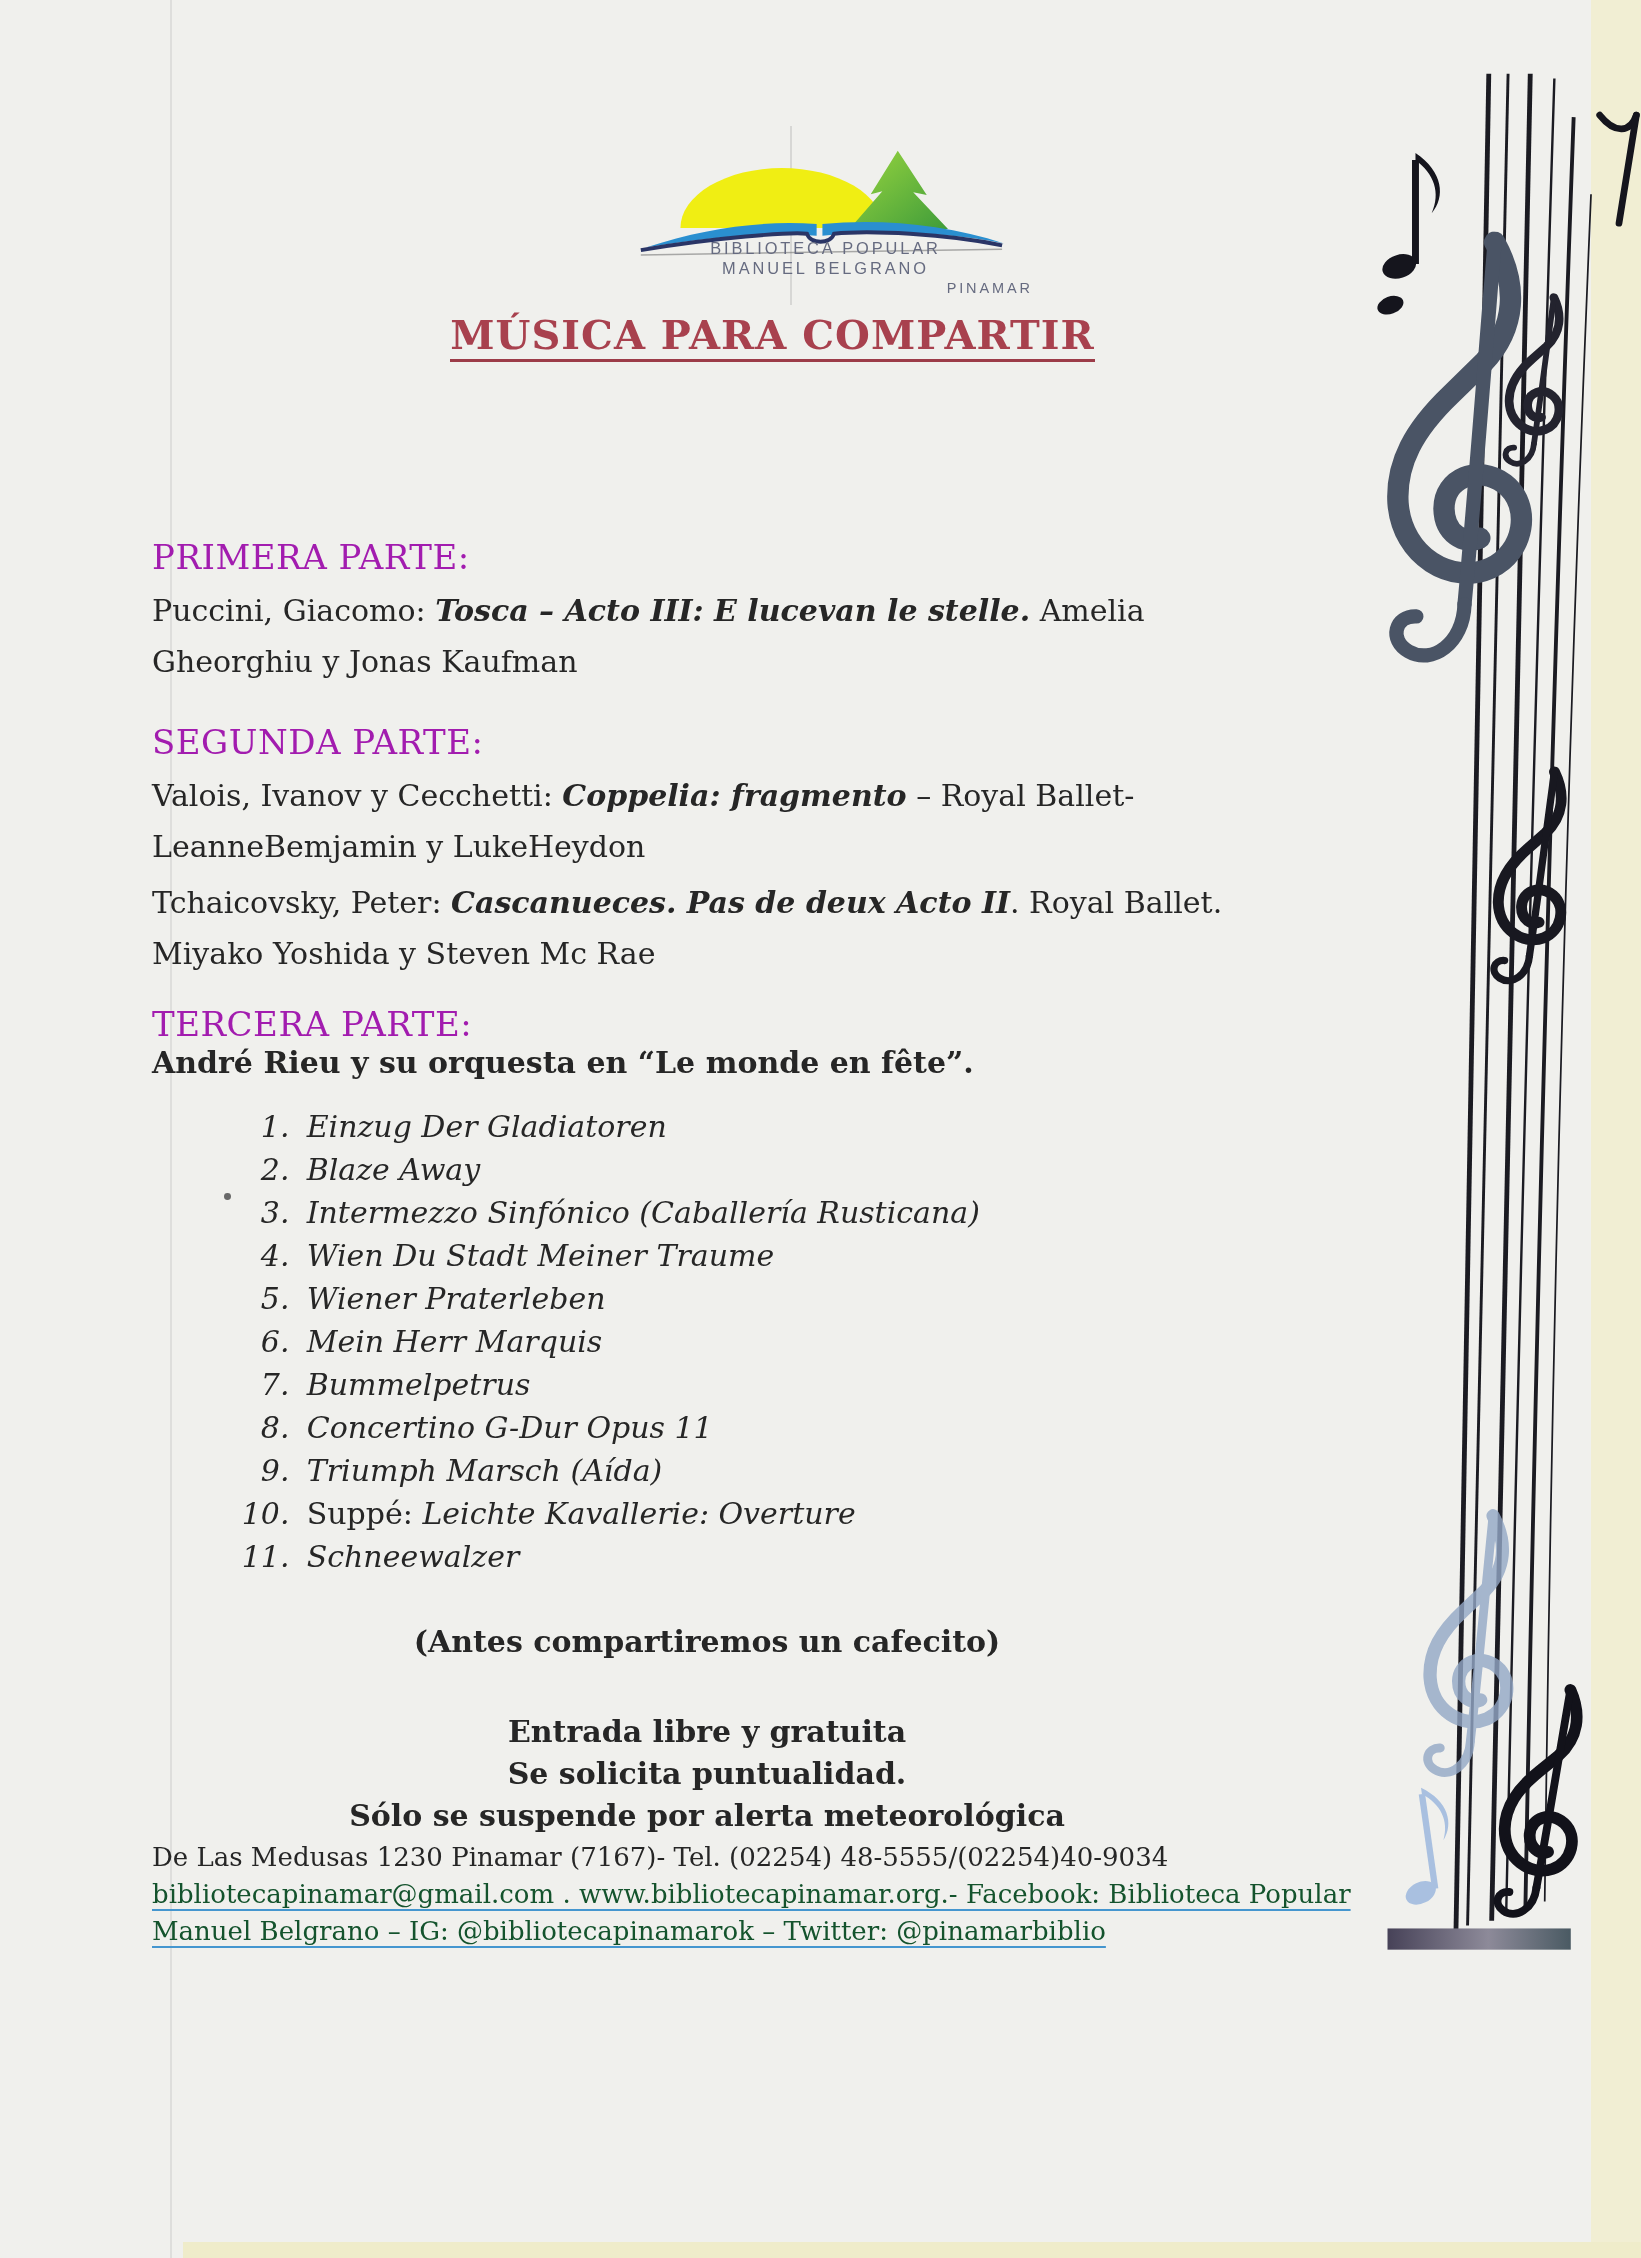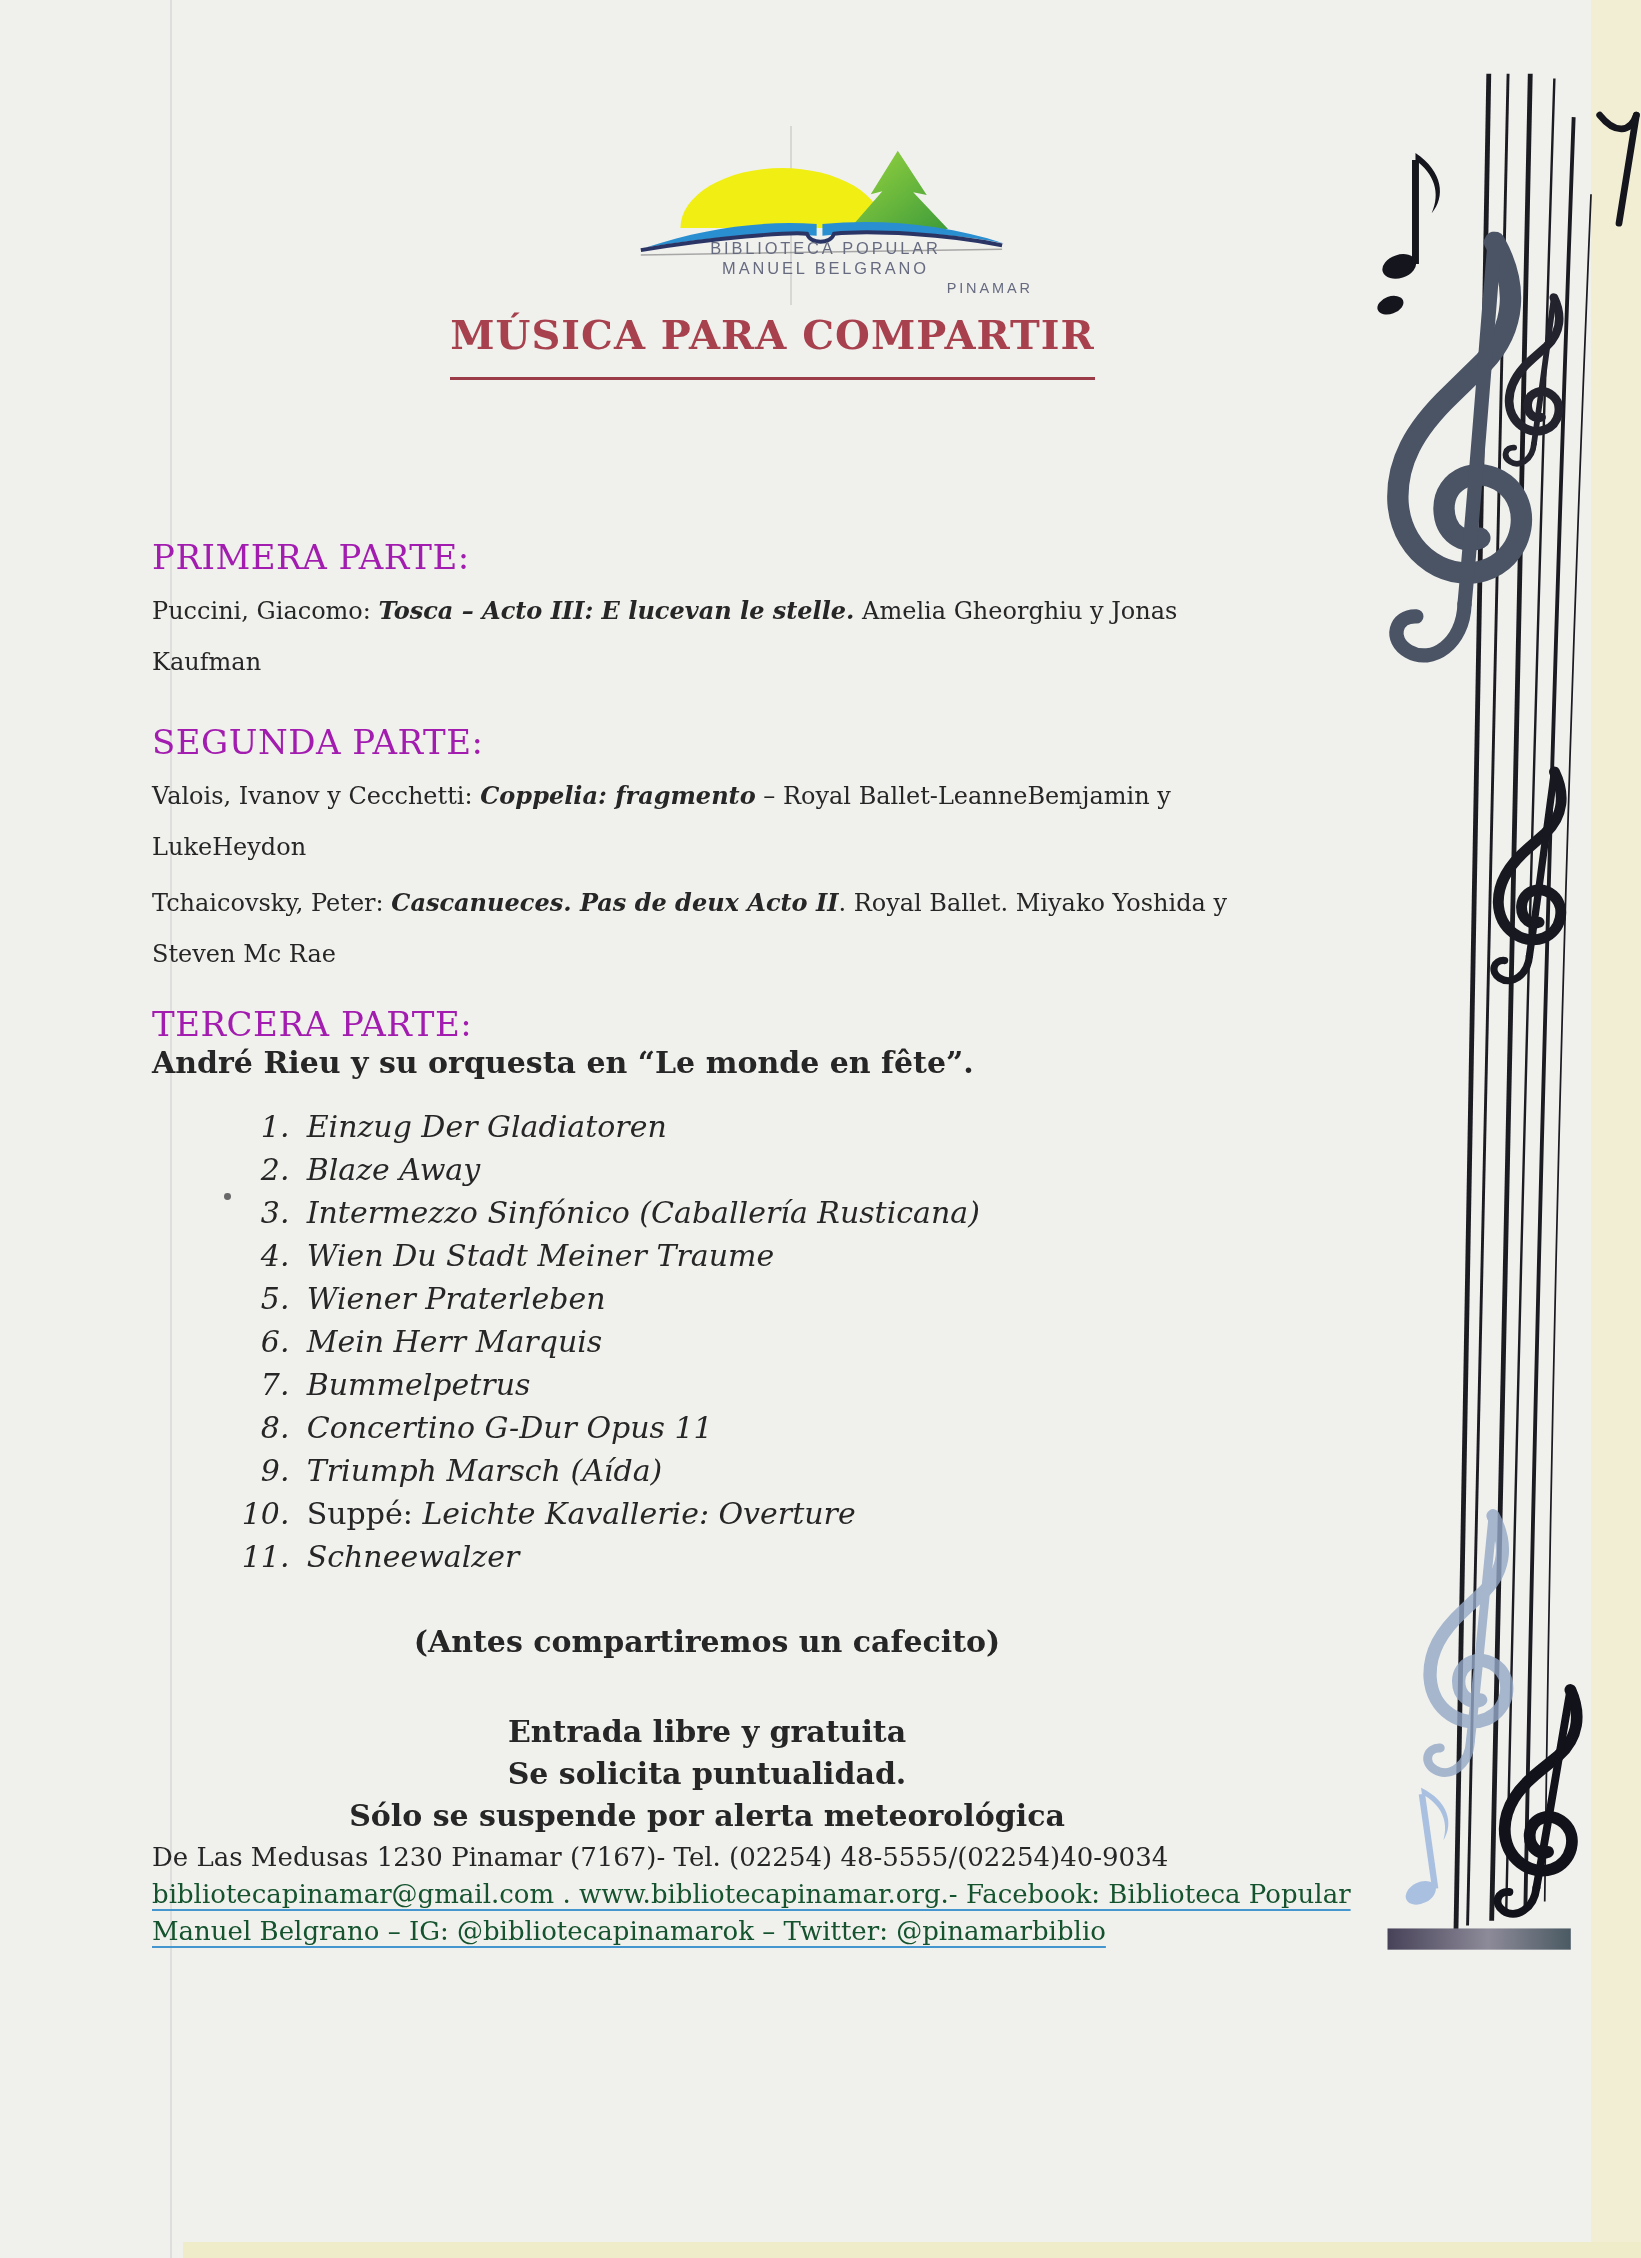--- a/index.html
+++ b/index.html
@@ -22,30 +22,30 @@
   #logo-caption{
     position:absolute;left:618px;top:238px;width:415px;text-align:center;
     font-family:"Liberation Sans","DejaVu Sans",sans-serif;
     font-size:16.4px;line-height:20px;letter-spacing:2.9px;color:#666b80;
   }
   #logo-caption .ln3{font-size:14.5px;text-align:right;}
 
   
   .center-block{position:absolute;left:164px;width:1217px;text-align:center;}
   #main-title{top:311px;font-size:40px;font-weight:bold;letter-spacing:1px;color:#a8414e;}
-  #main-title span{display:inline-block;border-bottom:3.9px solid #9c3c48;padding-bottom:19px;text-align:center;}
+  #main-title span{display:inline-block;border-bottom:3.9px solid #9c3c48;padding-bottom:1px;text-align:center;}
   #date-title{top:398px;font-size:40px;font-weight:bold;letter-spacing:1px;color:#a34b3d;}
   #date-title span{display:inline-block;border-bottom:3.9px solid #a8432e;padding-bottom:4.8px;
     box-shadow:0 6.8px 0 -2.9px rgba(224,196,64,.55);}
 
   .sec-heading{
     position:absolute;left:152px;font-size:34px;font-weight:normal;
     letter-spacing:0.5px;color:#a21caf;
   }
-  .para{position:absolute;left:152px;width:1125px;font-size:24px;line-height:51px;}
+  .para{position:absolute;left:152px;width:1125px;font-size:30px;line-height:51px;}
   .para .work{font-weight:bold;font-style:italic;}
   .intro-bold{position:absolute;left:152px;width:1125px;font-size:30px;font-weight:bold;}
 
   
   #program{position:absolute;left:152px;top:1106px;width:869px;}
   #program ol{margin:0;padding-left:147px;font-size:30px;font-style:italic;line-height:42px;}
   #program li{margin:0 0 1px 0;padding-left:7.7px;}
   #program .upright{font-style:normal;}
 
   .note-center{position:absolute;left:152px;width:1110px;text-align:center;font-weight:bold;font-size:30px;}

